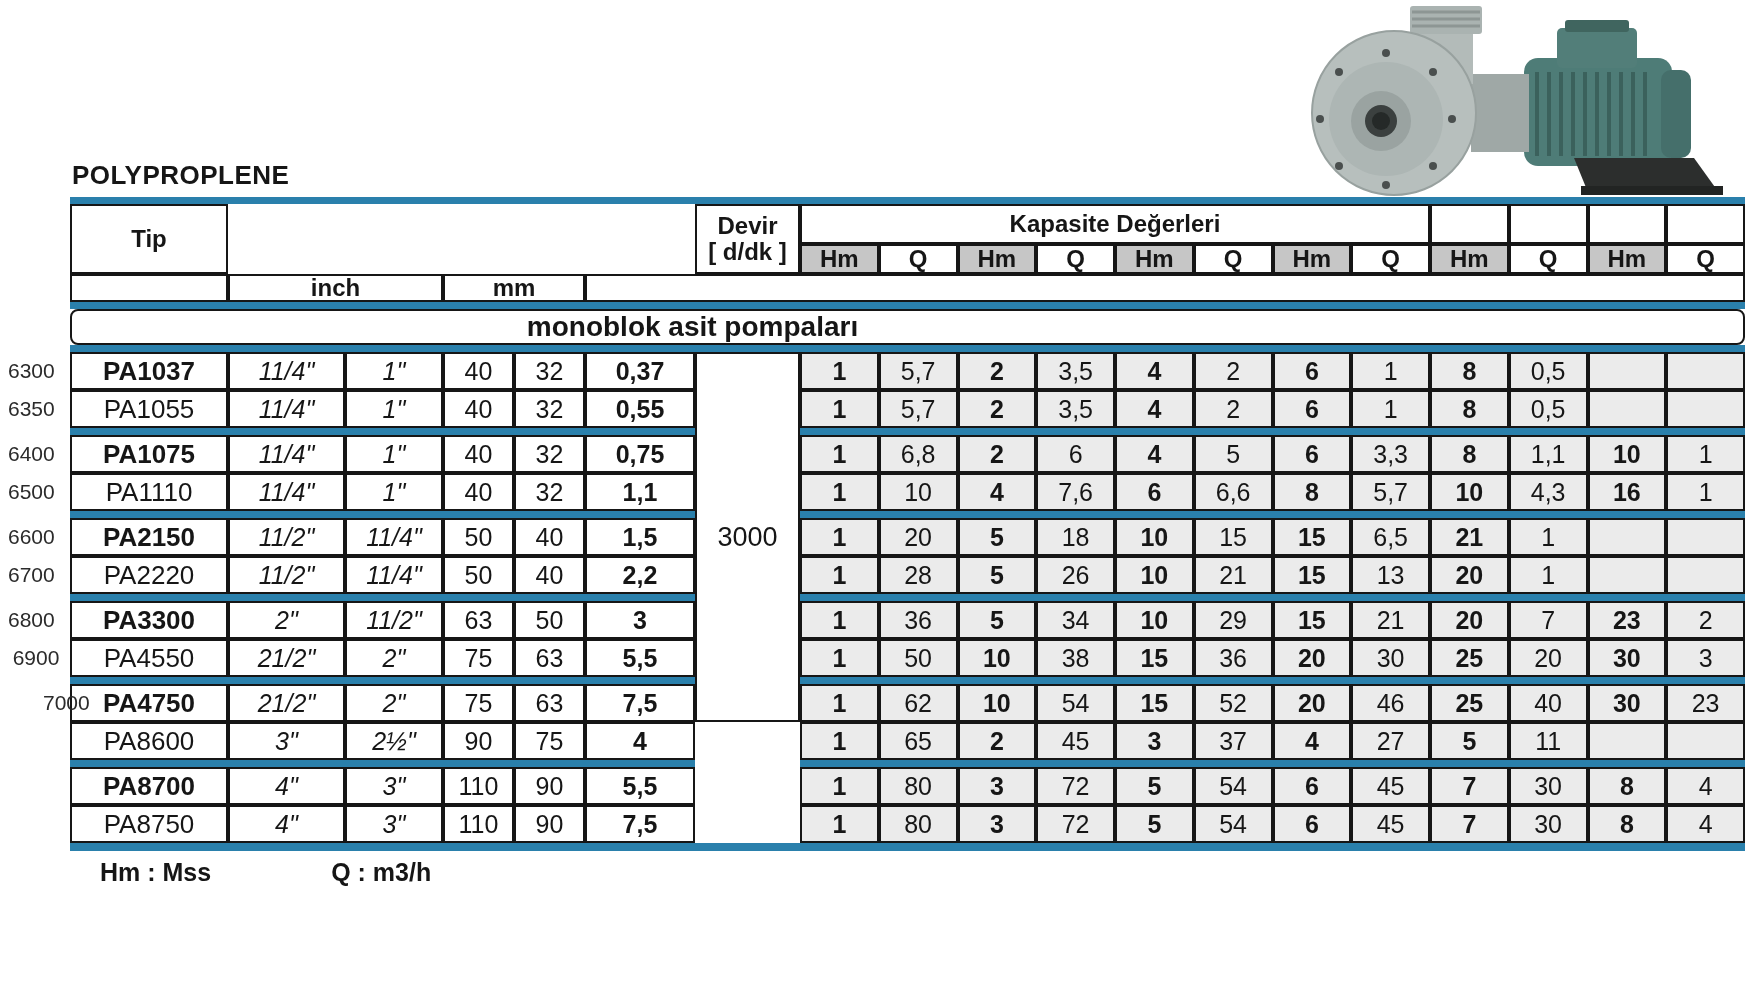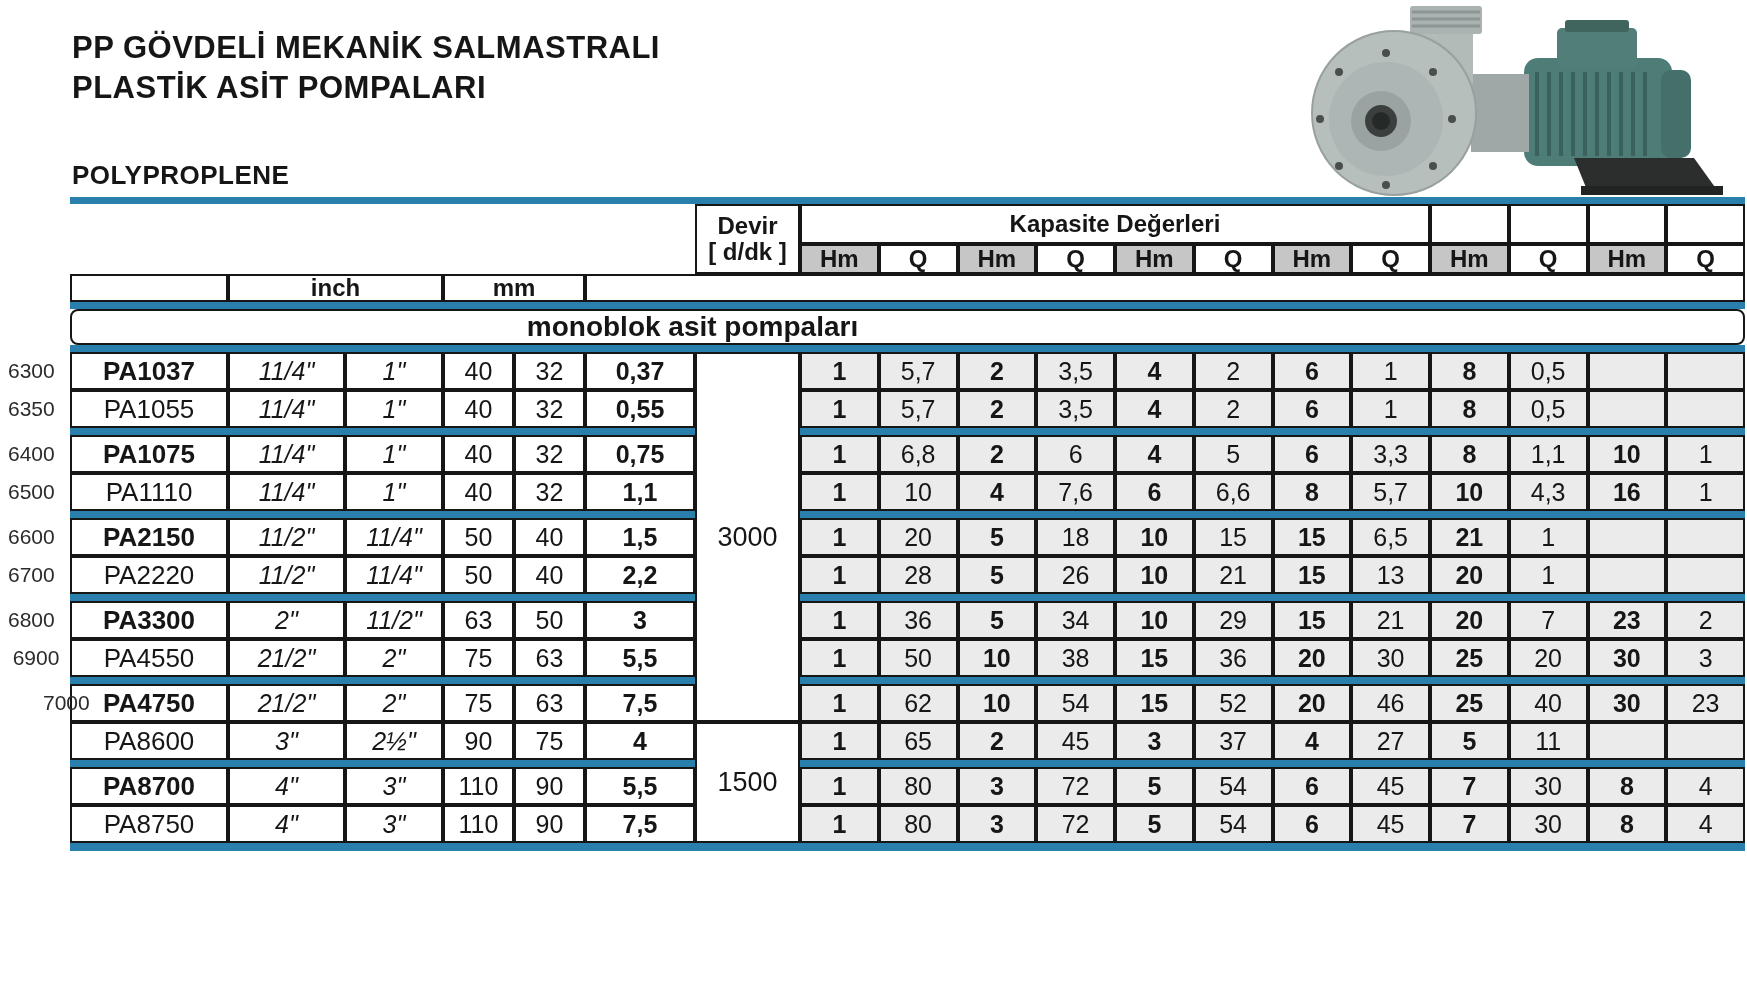--- a/index.html
+++ b/index.html
@@ -27,24 +27,20 @@
   .gut{position:absolute;left:-62px;width:56px;text-align:left;font-size:21px;
        line-height:24px;color:#2b2b2b;}
   .footnote{position:absolute;left:100px;top:858px;font-size:25px;font-weight:bold;}
   .footnote span{margin-right:120px;}
 </style>
 </head>
 <body>
 
 <div class="page">
 
-  <div class="title">
-    <div>PP GÖVDELİ MEKANİK SALMASTRALI</div>
-    <div>PLASTİK ASİT POMPALARI</div>
-  </div>
 
   <div class="subtitle">POLYPROPLENE</div>
 
   <svg class="pumpimg" width="470" height="198" viewBox="0 0 470 198">
 
     <rect x="255" y="58" width="148" height="108" rx="14" fill="#4e7c77"></rect>
     <path d="M268 72V156 M280 72V156 M292 72V156 M304 72V156 M316 72V156 M328 72V156 M340 72V156 M352 72V156 M364 72V156 M376 72V156" stroke="#3b615c" stroke-width="4"></path>
     <rect x="392" y="70" width="30" height="88" rx="10" fill="#456f6b"></rect>
 
     <rect x="288" y="28" width="80" height="40" rx="5" fill="#527e79"></rect>
@@ -72,20 +68,21 @@
         <circle cx="70" cy="72" r="4"></circle>
     </g>
     <circle cx="112" cy="121" r="30" fill="#9aa3a1"></circle>
     <circle cx="112" cy="121" r="16" fill="#3b403f"></circle>
     <circle cx="112" cy="121" r="9" fill="#252928"></circle>
   </svg>
 
   <div class="tablewrap">
     <div class="grid" style="grid-template-rows: 7px 40px 30px 28px 7px 36px 7px 38px 38px 7px 38px 38px 7px 38px 38px 7px 38px 38px 7px 38px 38px 7px 38px 38px 8px;">
         <div class="bar" style="grid-area: 1 / 1 / 2 / 20;"></div>
+        <div class="cell hd" style="grid-area: 2 / 1 / 4 / 2;">Tip</div>
         <div class="cell hd two" style="grid-area: 2 / 7 / 4 / 8;">
           <div>Devir</div>
           <div>[ d/dk ]</div>
         </div>
         <div class="cell hd" style="grid-area: 2 / 8 / 3 / 16;">Kapasite Değerleri</div>
         <div class="cell" style="grid-area: 2 / 16 / 3 / 17;"></div>
         <div class="cell" style="grid-area: 2 / 17 / 3 / 18;"></div>
         <div class="cell" style="grid-area: 2 / 18 / 3 / 19;"></div>
         <div class="cell" style="grid-area: 2 / 19 / 3 / 20;"></div>
         <div class="cell hd hm-h" style="grid-area: 3 / 8 / 4 / 9;">Hm</div>
@@ -328,27 +325,29 @@
         <div class="cell capc bold" style="grid-area: 24 / 12 / 25 / 13;">5</div>
         <div class="cell capc" style="grid-area: 24 / 13 / 25 / 14;">54</div>
         <div class="cell capc bold" style="grid-area: 24 / 14 / 25 / 15;">6</div>
         <div class="cell capc" style="grid-area: 24 / 15 / 25 / 16;">45</div>
         <div class="cell capc bold" style="grid-area: 24 / 16 / 25 / 17;">7</div>
         <div class="cell capc" style="grid-area: 24 / 17 / 25 / 18;">30</div>
         <div class="cell capc bold" style="grid-area: 24 / 18 / 25 / 19;">8</div>
         <div class="cell capc" style="grid-area: 24 / 19 / 25 / 20;">4</div>
         <div class="bar" style="grid-area: 25 / 1 / 26 / 20;"></div>
         <div class="cell devirc" style="grid-area: 8 / 7 / 21 / 8;">3000</div>
-        <div class="cell devirc" style="grid-area: 21 / 7 / 25 / 8;">1500</div>
       </div>
   <div class="gut" style="top: 162px;">6300</div>
       <div class="gut" style="top: 200px;">6350</div>
       <div class="gut" style="top: 245px;">6400</div>
       <div class="gut" style="top: 283px;">6500</div>
       <div class="gut" style="top: 328px;">6600</div>
       <div class="gut" style="top: 366px;">6700</div>
       <div class="gut" style="top: 411px;">6800</div>
       <div class="gut" style="top: 449px; text-align: center;">6900</div>
       <div class="gut" style="top: 494px; margin-left: 35px;">7000</div>
     </div>
 
+  <div class="footnote">
+    <span>Hm : Mss</span><span>Q : m3/h</span>
+  </div>
 
 </div>
 
 </body></html>

